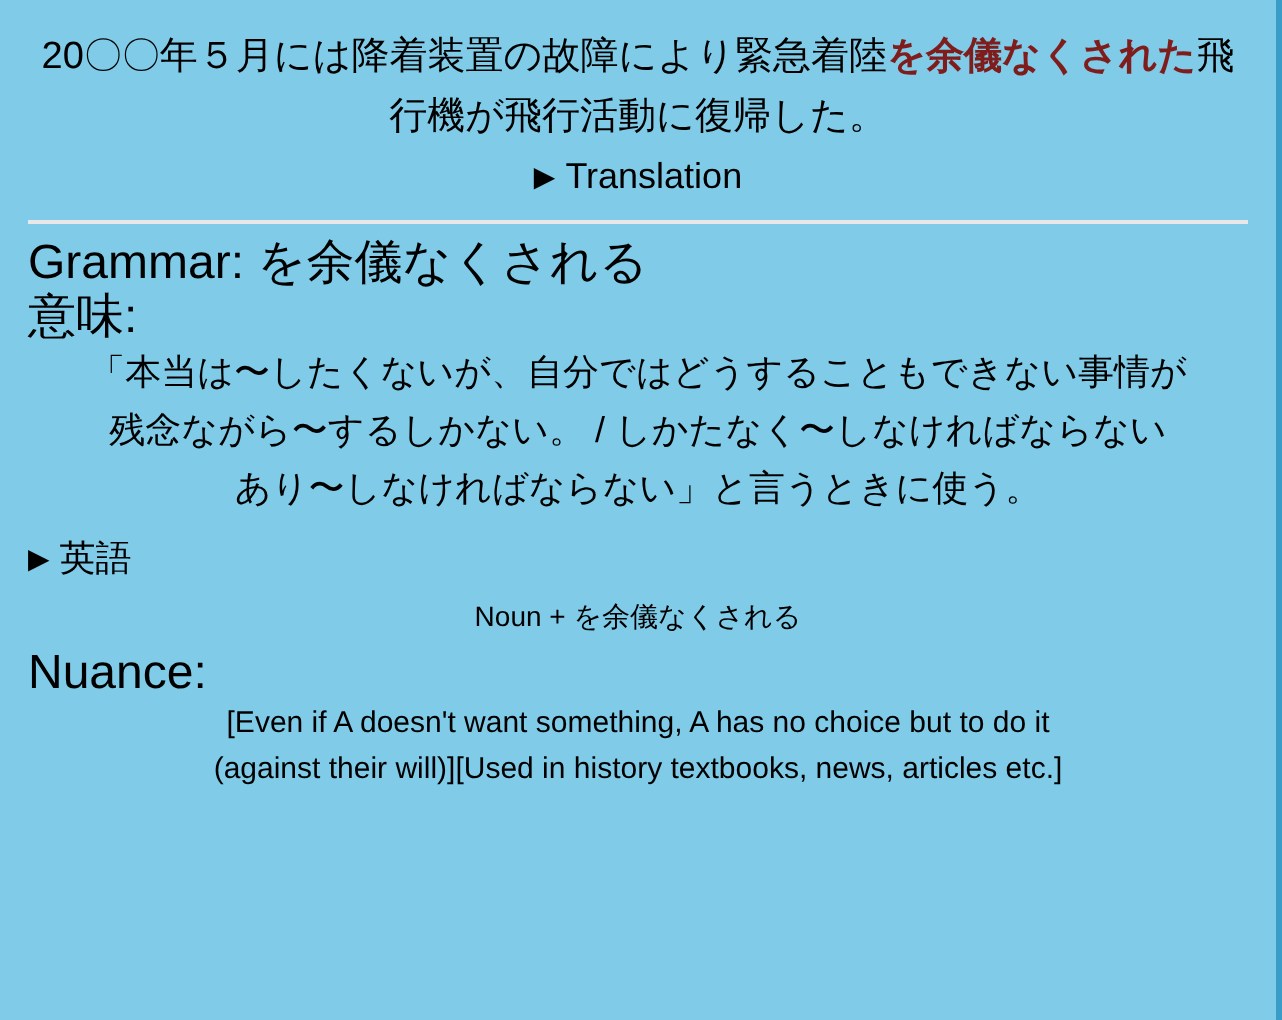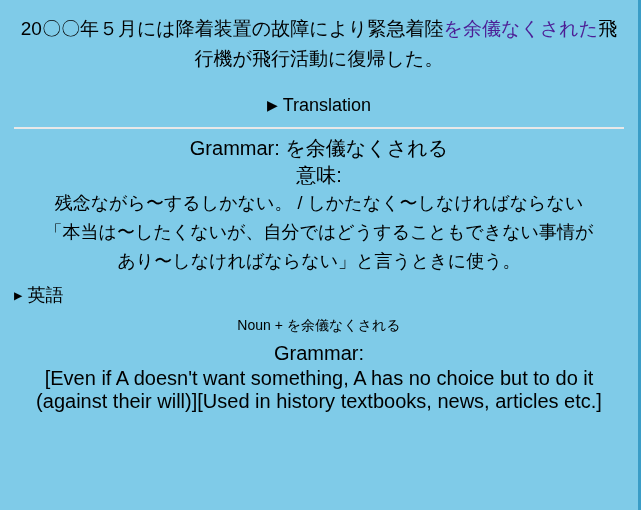--- a/index.html
+++ b/index.html
@@ -29,79 +29,78 @@
     text-align: center;
   }
   .sentence {
     font-size: 19px;
     line-height: 30px;
     text-align: center;
     letter-spacing: 0px;
     word-break: break-all;
   }
   .sentence .hl {
-    color: #4c1d95;
-    font-weight: normal;
+    color: #7f1d1d;
+    font-weight: bold;
   }
 
   .disclosure {
     font-size: 18px;
     line-height: 26px;
     display: inline-block;
     cursor: pointer;
   }
   .disclosure .tri {
     font-size: 14px;
     display: inline-block;
     transform: translateY(-1px);
     margin-right: 5px;
   }
   .translation-row {
     text-align: center;
-    margin-top: 18px;
+    margin-top: 1px;
   }
 
   
   .divider {
     height: 0;
     border-top: 2px solid #e8e8e8;
     margin: 8px 14px 0 14px;
   }
 
   
   .body {
     padding: 6px 14px 0 14px;
   }
   .label-line {
-    font-size: 20px;
+    font-size: 24px;
     line-height: 27px;
-    text-align: center;
+    text-align: left;
   }
   .def-line {
     font-size: 18px;
     line-height: 29px;
     text-align: center;
     word-break: break-all;
   }
   .def-line.first {
     text-align: center;
   }
   .row-disclosure {
     text-align: left;
     margin-top: 4px;
     margin-bottom: 1px;
-    font-family: Liberation Mono, monospace;
   }
   .structure-line {
     font-size: 14px;
     line-height: 29px;
     text-align: center;
   }
   .nuance-line {
-    font-size: 20px;
+    font-size: 15px;
     line-height: 23px;
     text-align: center;
   }
   .spacer-sm { height: 3px; }
 </style>
 </head>
 <body>
 
 <div class="page">
 
@@ -114,31 +113,31 @@
   </div>
 
   <div class="divider"></div>
 
   <div class="body">
 
     <div class="label-line">Grammar: を余儀なくされる</div>
 
     <div class="label-line">意味:</div>
 
+    <div class="def-line">「本当は〜したくないが、自分ではどうすることもできない事情が</div>
     <div class="def-line first">残念ながら〜するしかない。 / しかたなく〜しなければならない</div>
-    <div class="def-line">「本当は〜したくないが、自分ではどうすることもできない事情が</div>
     <div class="def-line">あり〜しなければならない」と言うときに使う。</div>
 
     <div class="spacer-sm"></div>
 
     <div class="row-disclosure">
       <span class="disclosure"><span class="tri">▶</span><span>英語</span></span>
     </div>
 
     <div class="structure-line">Noun + を余儀なくされる</div>
 
-    <div class="label-line">Grammar:</div>
+    <div class="label-line">Nuance:</div>
     <div class="nuance-line">[Even if A doesn't want something, A has no choice but to do it</div>
     <div class="nuance-line">(against their will)][Used in history textbooks, news, articles etc.]</div>
 
 
   </div>
 </div>
 
 </body></html>

